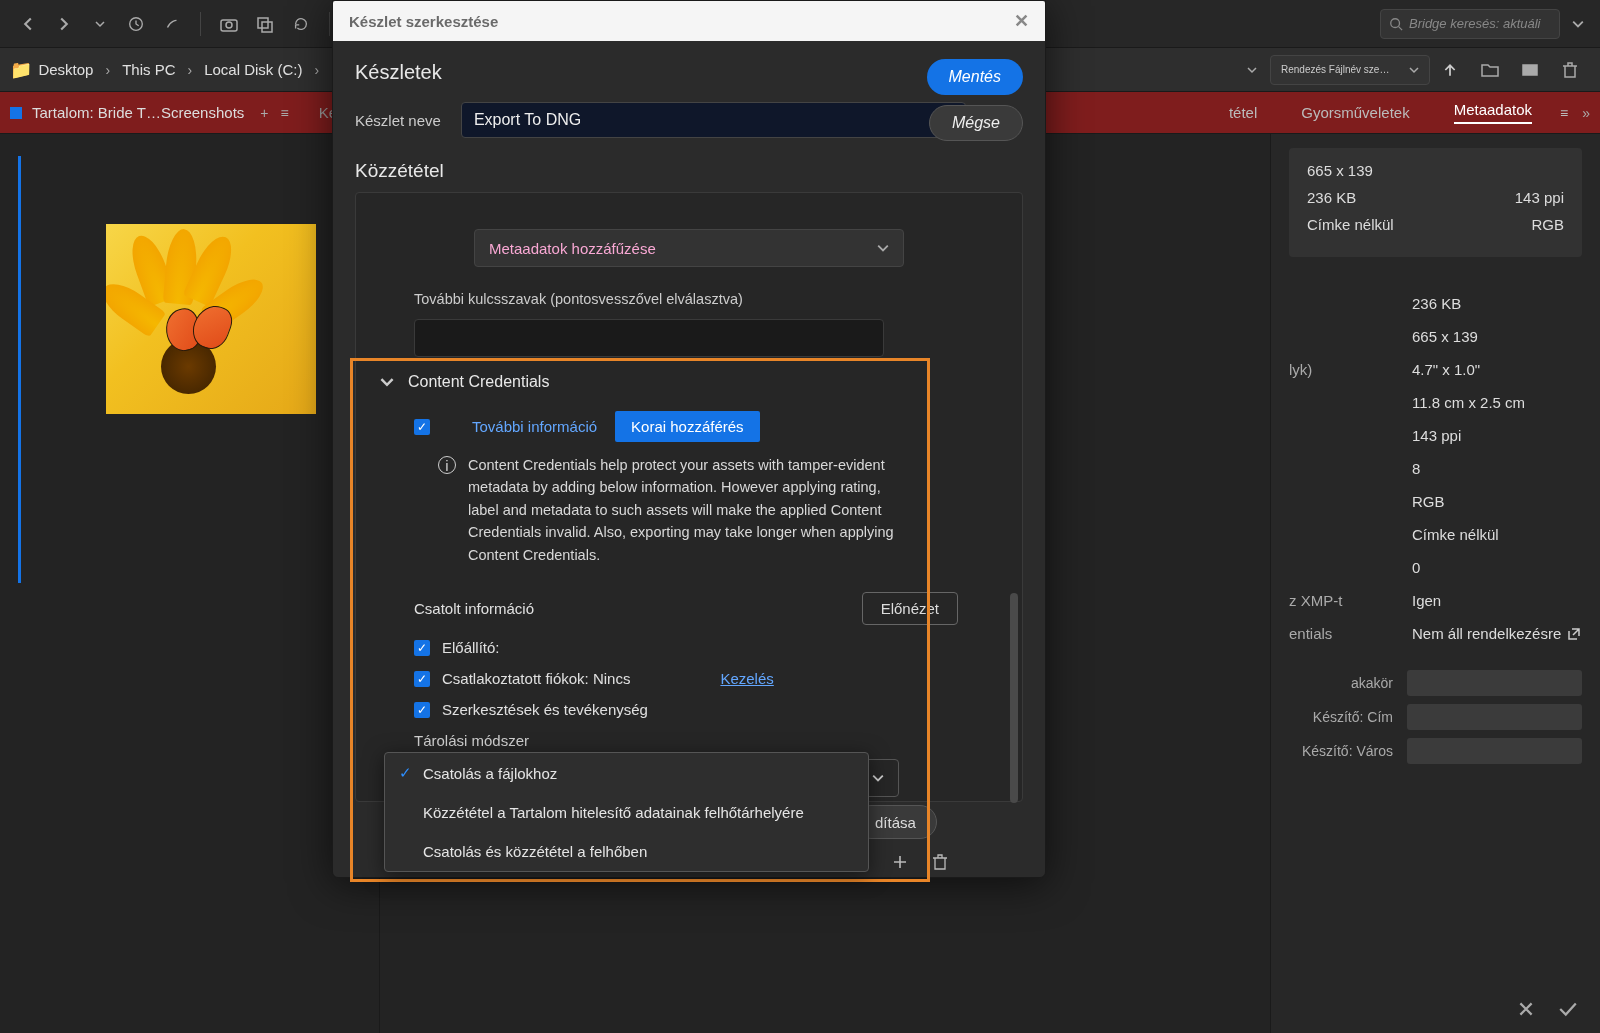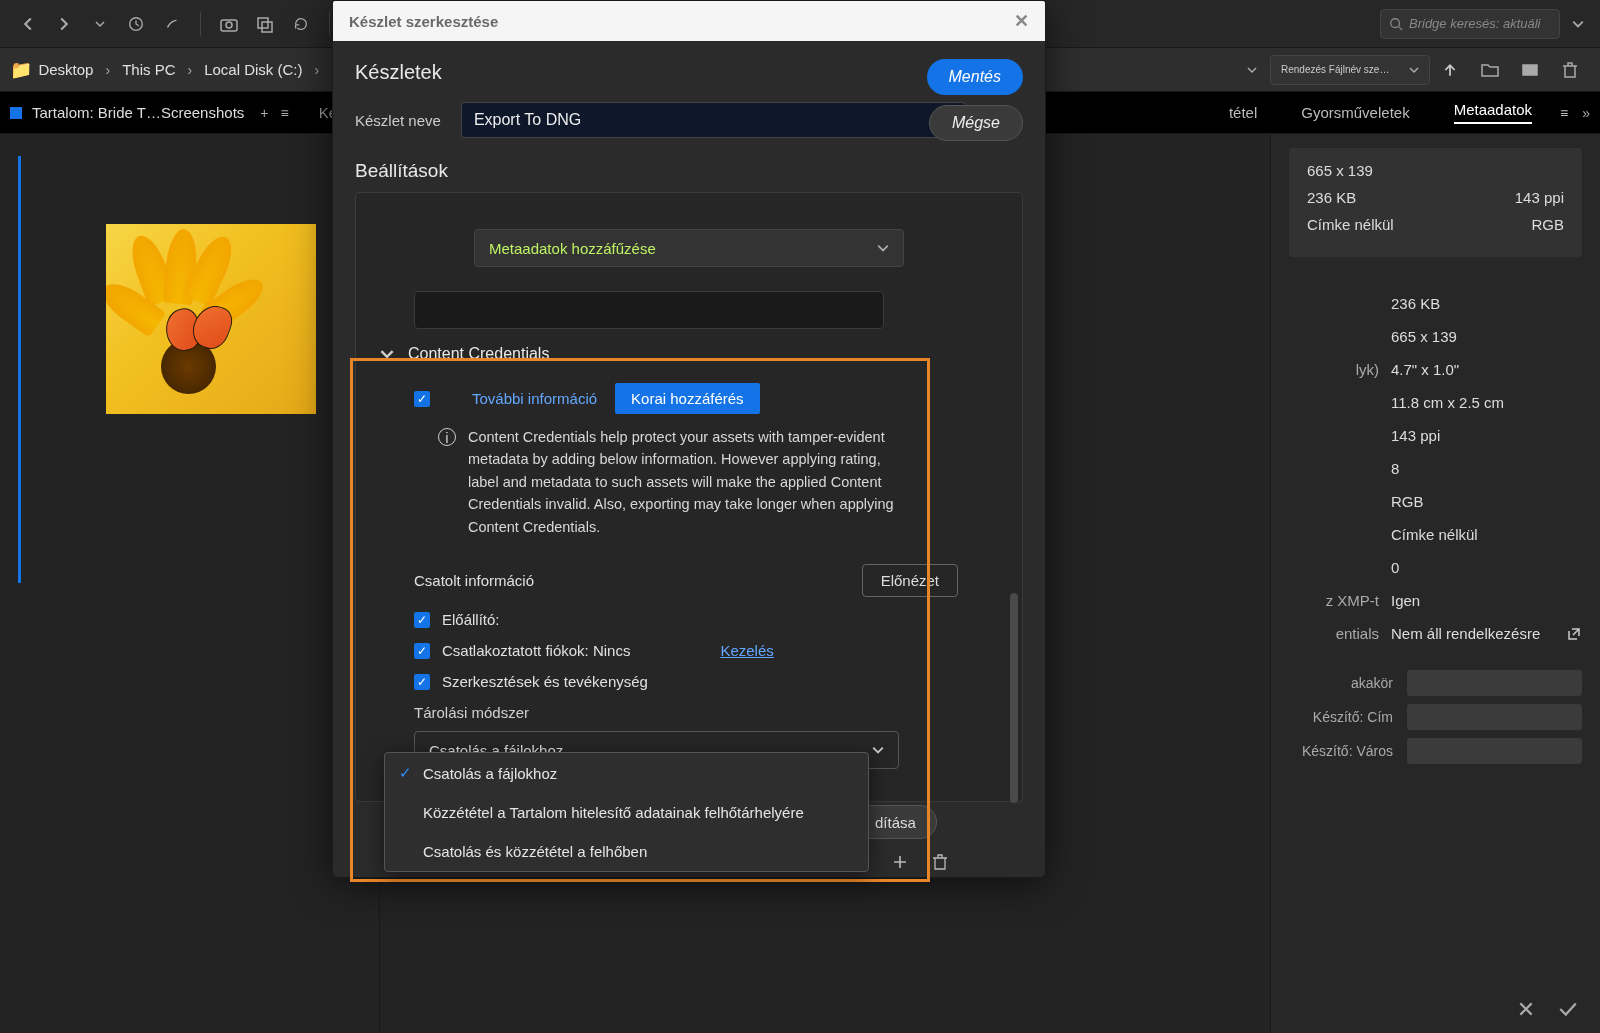--- a/index.html
+++ b/index.html
@@ -16,21 +16,21 @@
 
 .sec-bar { height: 44px; background: #2e2e2e; display: flex; align-items: center; padding: 0 10px; border-bottom: 1px solid #1a1a1a; }
 .folder-icon { color: #f5b800; margin-right: 6px; font-size: 18px; }
 .bc-item { color: #e0e0e0; font-size: 15px; }
 .bc-sep { color: #aaa; margin: 0 12px; }
 .sort-box { margin-left: auto; background: #333; border: 1px solid #444; border-radius: 4px; height: 30px; padding: 0 10px; display: flex; align-items: center; color: #ccc; font-size: 10px; min-width: 160px; gap: 12px; }
 .sec-right-icons { display: flex; align-items: center; }
 .sec-right-icons .toolbar-btn { margin: 0 6px; }
 
 
-.tab-bar { height: 42px; background: #000000; display: flex; align-items: center; padding: 0 10px; border-bottom: 1px solid #1a1a1a; gap: 28px; }
+.tab-bar { height: 42px; background: #7f1d1d; display: flex; align-items: center; padding: 0 10px; border-bottom: 1px solid #1a1a1a; gap: 28px; }
 .tab-bar .tab-left { display: flex; align-items: center; }
 .tab-bar .tab-sq { width: 12px; height: 12px; background: #1473e6; margin-right: 10px; }
 .tab-bar .tab-title { color: #ddd; font-size: 15px; }
 .tab-bar .tab-plus { margin-left: 16px; color: #aaa; }
 .tab-bar .tab-menu { margin-left: 12px; color: #aaa; }
 .tab-bar .tab-fav { margin-left: 30px; color: #999; font-size: 15px; }
 .tab-right { margin-left: auto; display: flex; align-items: center; }
 .tab-right .rtab { margin: 0 22px; color: #bbb; font-size: 15px; cursor: pointer; }
 .tab-right .rtab.active { color: #fff; border-bottom: 2px solid #fff; padding-bottom: 4px; }
 .tab-right .rtab-menu { margin-left: 6px; color: #bbb; }
@@ -50,21 +50,21 @@
 .right-panel { flex: 1; background: #232323; }
 
 
 .meta-panel { position: absolute; right: 0; top: 134px; width: 330px; bottom: 0; background: #272727; border-left: 1px solid #1a1a1a; padding: 14px 18px; font-size: 15px; }
 .meta-card { background: #323232; border-radius: 4px; padding: 14px 18px; }
 .meta-card .row { display: flex; margin-bottom: 10px; }
 .meta-card .row .l { color: #ddd; flex: 1; }
 .meta-card .row .r { color: #ddd; }
 .meta-list { margin-top: 30px; }
 .meta-list .mrow { display: flex; padding: 8px 0; align-items: center; }
-.meta-list .mrow .mk { color: #aaa; width: 90px; text-align: right; margin-right: 12px; }
+.meta-list .mrow .mk { color: #aaa; width: 90px; text-align: left; margin-right: 33px; }
 .meta-list .mrow .mv { color: #ddd; flex: 1; }
 .meta-list .mrow .ext-icon { color: #ccc; }
 .meta-inputs { margin-top: 20px; }
 .meta-inputs .irow { display: flex; align-items: center; margin-bottom: 8px; }
 .meta-inputs .irow .ik { color: #aaa; width: 104px; text-align: right; margin-right: 14px; font-size: 14px; }
 .meta-inputs .irow .iv { flex: 1; height: 26px; background: #3b3b3b; border-radius: 3px; }
 .bottom-actions { position: absolute; bottom: 10px; right: 18px; display: flex; }
 .bottom-actions .ba { width: 28px; height: 28px; display: flex; align-items: center; justify-content: center; color: #aaa; margin-left: 14px; }
 
 
@@ -74,21 +74,21 @@
 .dlg-body { flex: 1; padding: 20px 22px; overflow: hidden; }
 .dlg-section-title { color: #e8e8e8; font-size: 20px; margin-bottom: 18px; }
 .dlg-top-row { display: flex; align-items: center; margin-bottom: 22px; }
 .dlg-top-row .label { color: #ccc; font-size: 15px; margin-right: 20px; }
 .preset-input { flex: 1; height: 36px; background: #0f172a; border: 1px solid #444; border-radius: 4px; padding: 12px 12px; color: #eee; font-size: 16px; }
 .dlg-btn { height: 36px; padding: 0 22px; border-radius: 20px; font-size: 16px; display: inline-flex; align-items: center; justify-content: center; cursor: pointer; margin-bottom: 10px; font-style: italic; }
 .dlg-btn.primary { background: #1473e6; color: #fff; }
 .dlg-btn.secondary { background: #3a3a3a; border: 1px solid #555; color: #eee; }
 .dlg-right-col { position: absolute; right: 22px; top: 58px; display: flex; flex-direction: column; align-items: flex-end; }
 .settings-box { background: #262626; border: 1px solid #3a3a3a; border-radius: 4px; padding: 18px 20px 12px; position: relative; }
-.dropdown-field { height: 38px; background: #333; border: 1px solid #444; border-radius: 4px; display: flex; align-items: center; padding: 0 14px; color: #bef264; font-size: 15px; margin: 0 auto 24px; width: 430px; }
+.dropdown-field { height: 38px; background: #333; border: 1px solid #444; border-radius: 4px; display: flex; align-items: center; padding: 0 14px; color: #f9a8d4; font-size: 15px; margin: 0 auto 24px; width: 430px; }
 .dropdown-field .chev { margin-left: auto; color: #aaa; }
 .field-label { color: #ccc; font-size: 14.5px; margin-bottom: 12px; margin-left: 38px; }
 .text-field { height: 38px; background: #1a1a1a; border: 1px solid #3a3a3a; border-radius: 4px; margin: 0 38px 12px 38px; width: 470px; }
 .scroll-ind { position: absolute; right: 4px; top: 400px; width: 8px; height: 210px; background: #4a4a4a; border-radius: 4px; }
 
 
 .orange-box { position: absolute; left: 350px; top: 358px; width: 580px; height: 524px; border: 3px solid #e88528; z-index: 20; pointer-events: none; }
 
 
 .cc-section { margin-top: 16px; padding-left: 4px; position: relative; }
@@ -387,31 +387,32 @@
     <div class="dlg-right-col">
       <div class="dlg-btn primary">Mentés</div>
       <div class="dlg-btn secondary">Mégse</div>
     </div>
     <div class="dlg-section-title">Készletek</div>
     <div class="dlg-top-row">
       <span class="label">Készlet neve</span>
       <input class="preset-input" style="max-width: 505px;" value="Export To DNG">
     </div>
 
-    <div class="dlg-section-title" style="font-size:19px;margin-bottom:10px">Beállítások</div>
+    <div class="dlg-section-title" style="font-size:19px;margin-bottom:10px">Közzététel</div>
     <div class="settings-box" style="height:610px">
       <div style="height:18px"></div>
       <div class="dropdown-field">
         <span>Metaadatok hozzáfűzése</span>
         <span class="chev">
             <svg width="12" height="12" viewBox="0 0 10 10">
               <path d="M1 3l4 4 4-4" stroke="#aaa" stroke-width="1.5" fill="none"></path>
             </svg>
           </span>
       </div>
+      <div class="field-label">További kulcsszavak (pontosvesszővel elválasztva)</div>
       <div class="text-field"></div>
 
       <div class="cc-section">
         <div class="cc-header">
           <span class="chev-down">
               <svg width="14" height="14" viewBox="0 0 10 10">
                 <path d="M1 3l4 4 4-4" stroke="#ccc" stroke-width="1.8" fill="none"></path>
               </svg>
             </span>
           <span>Content Credentials</span>

